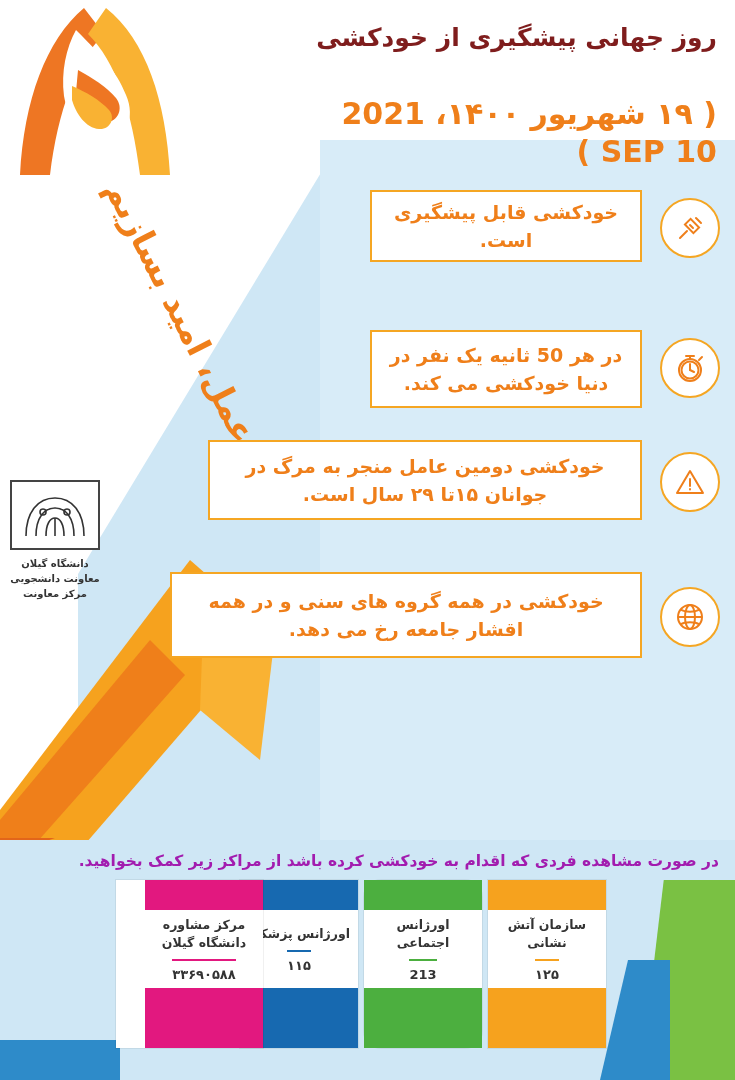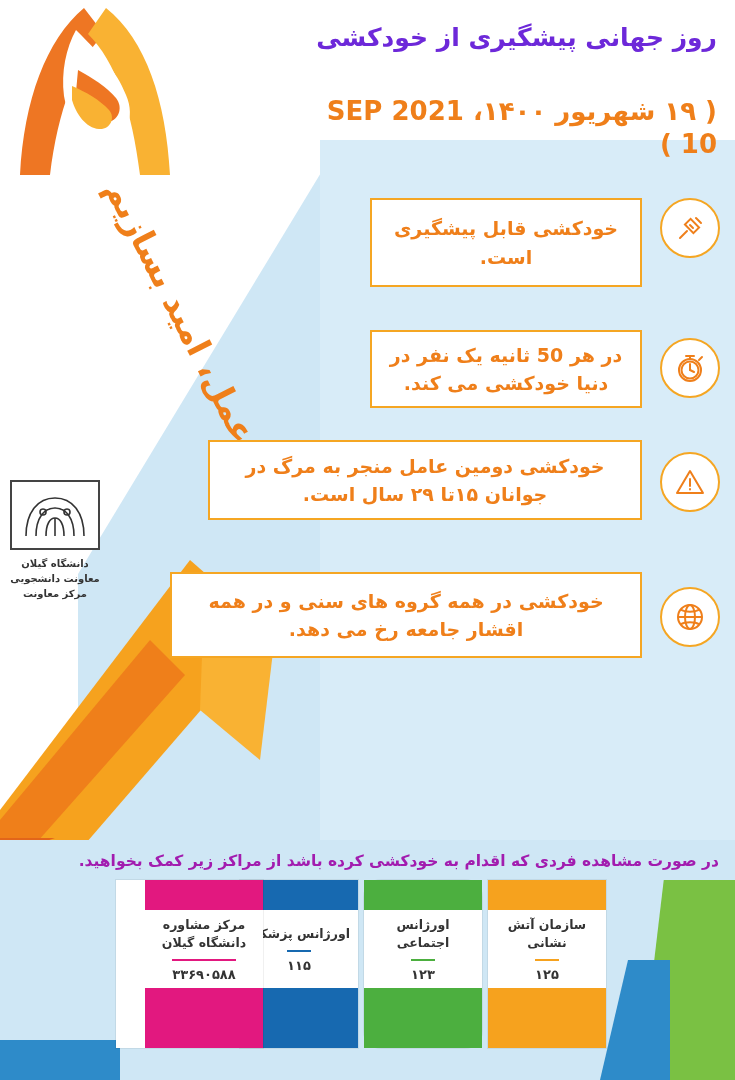--- a/index.html
+++ b/index.html
@@ -3,25 +3,25 @@
 <meta charset="utf-8">
 <style>
   html,body{margin:0;padding:0;}
   body{width:735px;height:1080px;background:#ffffff;font-family:"DejaVu Sans","Liberation Sans",sans-serif;overflow:hidden;position:relative;}
 
   .poster{position:absolute;left:0;top:0;width:735px;height:1080px;overflow:hidden;background:#ffffff;}
 
   
   .header-title{
     position:absolute;right:18px;top:22px;width:430px;text-align:right;
-    color:#6d28d9;font-weight:bold;font-size:25px;line-height:1.25;direction:rtl;
+    color:#7f1d1d;font-weight:bold;font-size:25px;line-height:1.25;direction:rtl;
   }
   .header-sub{
     position:absolute;right:18px;top:95px;width:430px;text-align:right;
-    color:#ef7f1a;font-weight:bold;font-size:26px;line-height:1.25;direction:rtl;
+    color:#ef7f1a;font-weight:bold;font-size:30px;line-height:1.25;direction:rtl;
   }
 
   
   .ribbon{position:absolute;left:6px;top:0px;width:190px;height:200px;}
 
   
   .blue-panel{
     position:absolute;left:78px;top:140px;width:657px;height:700px;
     background:#cfe7f5;
     clip-path:polygon(40% 0%, 100% 0%, 100% 100%, 0% 100%, 0% 62%);
@@ -41,21 +41,21 @@
   
   .orange-band{position:absolute;left:0;top:520px;width:330px;height:330px;}
 
   
   .msg{
     position:absolute;background:#ffffff;border:2px solid #f5a623;
     color:#ef7f1a;font-weight:bold;direction:rtl;text-align:center;
     display:flex;align-items:center;justify-content:center;
     font-size:19px;line-height:1.5;box-sizing:border-box;padding:6px 10px;
   }
-  .msg1{left:370px;top:198px;width:272px;height:89px;}
+  .msg1{left:370px;top:190px;width:272px;height:72px;}
   .msg2{left:370px;top:330px;width:272px;height:78px;}
   .msg3{left:208px;top:440px;width:434px;height:80px;}
   .msg4{left:170px;top:572px;width:472px;height:86px;}
 
   .icon-circle{
     position:absolute;width:56px;height:56px;border-radius:50%;
     border:2px solid #f5a623;background:#ffffff;
     display:flex;align-items:center;justify-content:center;
   }
   .ic1{left:660px;top:198px;}
@@ -216,21 +216,21 @@
       <div class="name">سازمان آتش نشانی</div>
       <div class="num" style="border-top: 2px solid rgb(246, 162, 30);">۱۲۵</div>
     </div>
     <div class="foot" style="background: rgb(246, 162, 30);"></div>
   </div>
 
   <div class="card c2" style="box-shadow: rgba(0, 0, 0, 0.06) 0px 0px 0px 1px;">
     <div class="cap" style="background: rgb(76, 175, 63);"></div>
     <div class="body">
       <div class="name">اورژانس اجتماعی</div>
-      <div class="num" style="border-top: 2px solid rgb(76, 175, 63);">۱۲۳</div>
+      <div class="num" style="border-top: 2px solid rgb(76, 175, 63);">213</div>
     </div>
     <div class="foot" style="background: rgb(76, 175, 63);"></div>
   </div>
 
   <div class="card c3" style="box-shadow: rgba(0, 0, 0, 0.06) 0px 0px 0px 1px;">
     <div class="cap" style="background: rgb(23, 105, 176);"></div>
     <div class="body">
       <div class="name">اورژانس پزشکی</div>
       <div class="num" style="border-top: 2px solid rgb(23, 105, 176);">۱۱۵</div>
     </div>

